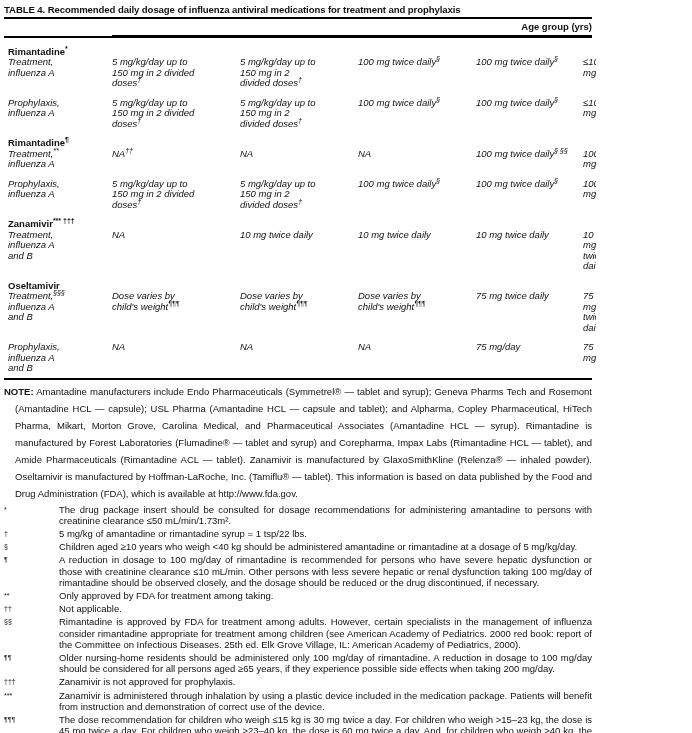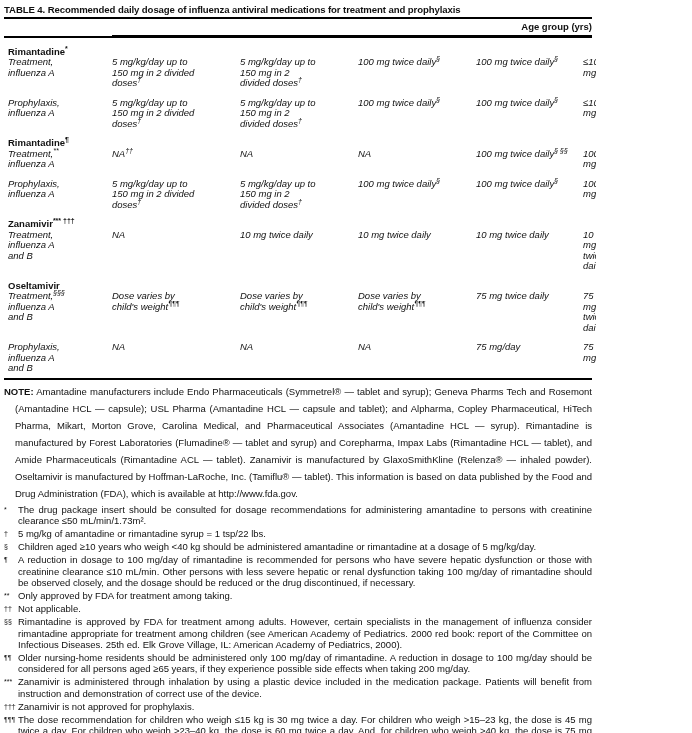--- a/index.html
+++ b/index.html
@@ -31,21 +31,21 @@
   .section:last-child .drow:last-child { margin-bottom:4px; }
   .cell, .rowlabel { padding-right:8px; }
   .pre { white-space:pre-line; }
   sup.sp { font-size:7px; line-height:0; vertical-align:super; }
 
   .notes { margin-top:3px; }
   .note0 { padding-left:11px; text-indent:-11px; text-align:justify; line-height:17px; }
   .note0 b { font-weight:bold; }
   .fn { display:grid; grid-template-columns:14px 1fr; margin-top:2px; }
   .fnm { font-size:7px; line-height:11.2px; padding-top:0; }
-  .fnt { text-align:justify; line-height:11.2px; }
+  .fnt { text-align:justify; line-height:11.2px;margin-left:41px; }
 </style>
 </head>
 <body>
 
 <div class="page">
 
   <div class="title">TABLE 4. Recommended daily dosage of influenza antiviral medications for treatment and prophylaxis</div>
   <div class="rule-thick"></div>
 
   <div class="tablewrap">
@@ -211,26 +211,26 @@
       </div>
     <div class="fn">
         <div class="fnm">§§</div>
         <div class="fnt">Rimantadine is approved by FDA for treatment among adults. However, certain specialists in the management of influenza consider rimantadine appropriate for treatment among children (see American Academy of Pediatrics. 2000 red book: report of the Committee on Infectious Diseases. 25th ed. Elk Grove Village, IL: American Academy of Pediatrics, 2000).</div>
       </div>
     <div class="fn">
         <div class="fnm">¶¶</div>
         <div class="fnt">Older nursing-home residents should be administered only 100 mg/day of rimantadine. A reduction in dosage to 100 mg/day should be considered for all persons aged ≥65 years, if they experience possible side effects when taking 200 mg/day.</div>
       </div>
     <div class="fn">
+        <div class="fnm">†††</div>
+        <div class="fnt">Zanamivir is not approved for prophylaxis.</div>
+      </div>
+    <div class="fn">
         <div class="fnm">***</div>
         <div class="fnt">Zanamivir is administered through inhalation by using a plastic device included in the medication package. Patients will benefit from instruction and demonstration of correct use of the device.</div>
       </div>
     <div class="fn">
-        <div class="fnm">†††</div>
-        <div class="fnt">Zanamivir is not approved for prophylaxis.</div>
-      </div>
-    <div class="fn">
         <div class="fnm">¶¶¶</div>
         <div class="fnt">The dose recommendation for children who weigh ≤15 kg is 30 mg twice a day. For children who weigh &gt;15–23 kg, the dose is 45 mg twice a day. For children who weigh &gt;23–40 kg, the dose is 60 mg twice a day. And, for children who weigh &gt;40 kg, the dose is 75 mg twice a day.</div>
       </div>
   </div>
 
 </div>
 
 </body></html>

